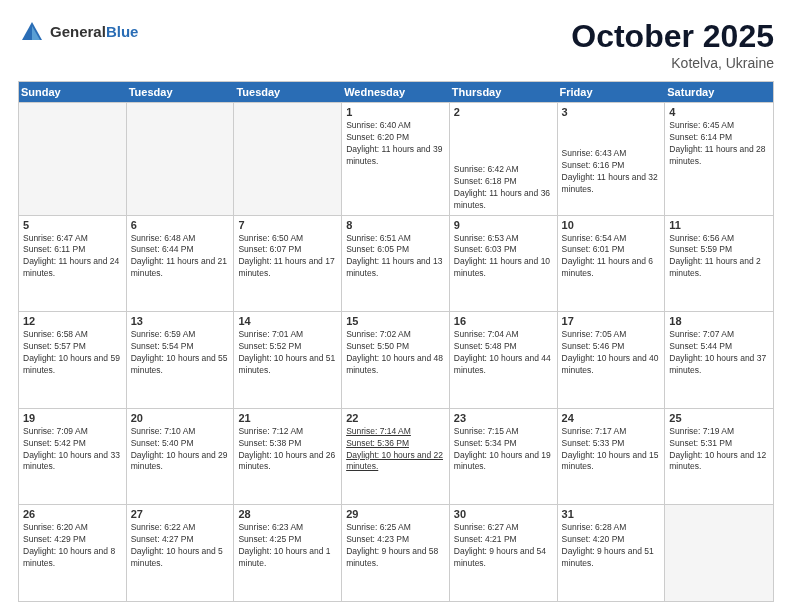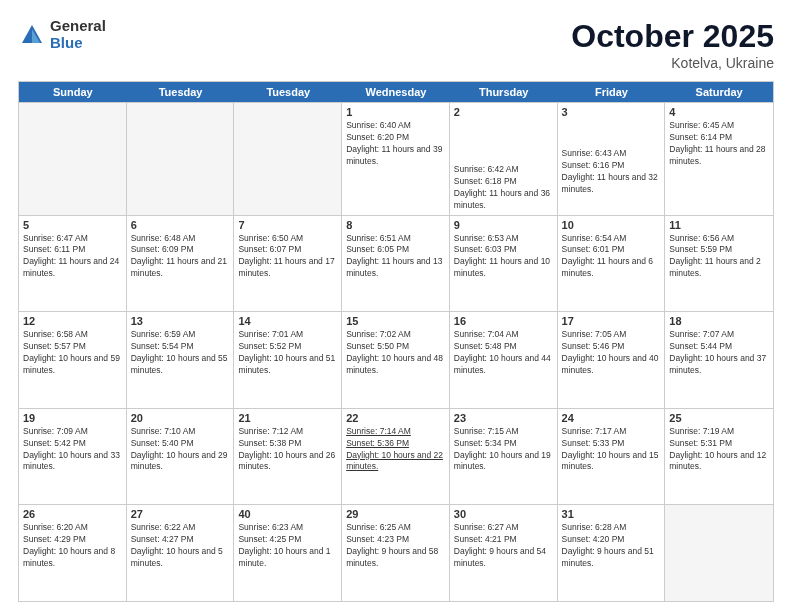--- a/index.html
+++ b/index.html
@@ -23,21 +23,21 @@
       align-items: flex-start;
       margin-bottom: 10px;
     }
     .logo {
       display: flex;
       align-items: center;
       gap: 4px;
     }
     .logo-text {
       display: flex;
-      flex-direction: column;
+      flex-direction: row;
       line-height: 1.1;
     }
     .logo-general {
       font-size: 15px;
       font-weight: bold;
       color: #333;
     }
     .logo-blue {
       font-size: 15px;
       font-weight: bold;
@@ -67,21 +67,21 @@
     }
     .cal-header {
       display: grid;
       grid-template-columns: repeat(7, 1fr);
       background: #2a6db5;
     }
     .cal-header-cell {
       color: #fff;
       font-size: 11px;
       font-weight: bold;
-      text-align: center;
+      text-align: left;
       padding: 4px 2px;
     }
     .cal-body {
       flex: 1;
       display: flex;
       flex-direction: column;
     }
     .cal-row {
       display: grid;
       grid-template-columns: repeat(7, 1fr);
@@ -180,21 +180,21 @@
         <div class="cal-row">
           <div class="cal-cell">
             <div class="day-number">5</div>
             <div class="day-info" style="white-space: pre-line;">Sunrise: 6:47 AM
 Sunset: 6:11 PM
 Daylight: 11 hours and 24 minutes.</div>
           </div>
           <div class="cal-cell">
             <div class="day-number">6</div>
             <div class="day-info" style="white-space: pre-line;">Sunrise: 6:48 AM
-Sunset: 6:09 PM
+Sunset: 6:44 PM
 Daylight: 11 hours and 21 minutes.</div>
           </div>
           <div class="cal-cell">
             <div class="day-number">7</div>
             <div class="day-info" style="white-space: pre-line;">Sunrise: 6:50 AM
 Sunset: 6:07 PM
 Daylight: 11 hours and 17 minutes.</div>
           </div>
           <div class="cal-cell">
             <div class="day-number">8</div>
@@ -316,21 +316,21 @@
 Sunset: 4:29 PM
 Daylight: 10 hours and 8 minutes.</div>
           </div>
           <div class="cal-cell">
             <div class="day-number">27</div>
             <div class="day-info" style="white-space: pre-line;">Sunrise: 6:22 AM
 Sunset: 4:27 PM
 Daylight: 10 hours and 5 minutes.</div>
           </div>
           <div class="cal-cell">
-            <div class="day-number">40</div>
+            <div class="day-number">28</div>
             <div class="day-info" style="white-space: pre-line;">Sunrise: 6:23 AM
 Sunset: 4:25 PM
 Daylight: 10 hours and 1 minute.</div>
           </div>
           <div class="cal-cell">
             <div class="day-number">29</div>
             <div class="day-info" style="white-space: pre-line;">Sunrise: 6:25 AM
 Sunset: 4:23 PM
 Daylight: 9 hours and 58 minutes.</div>
           </div>

